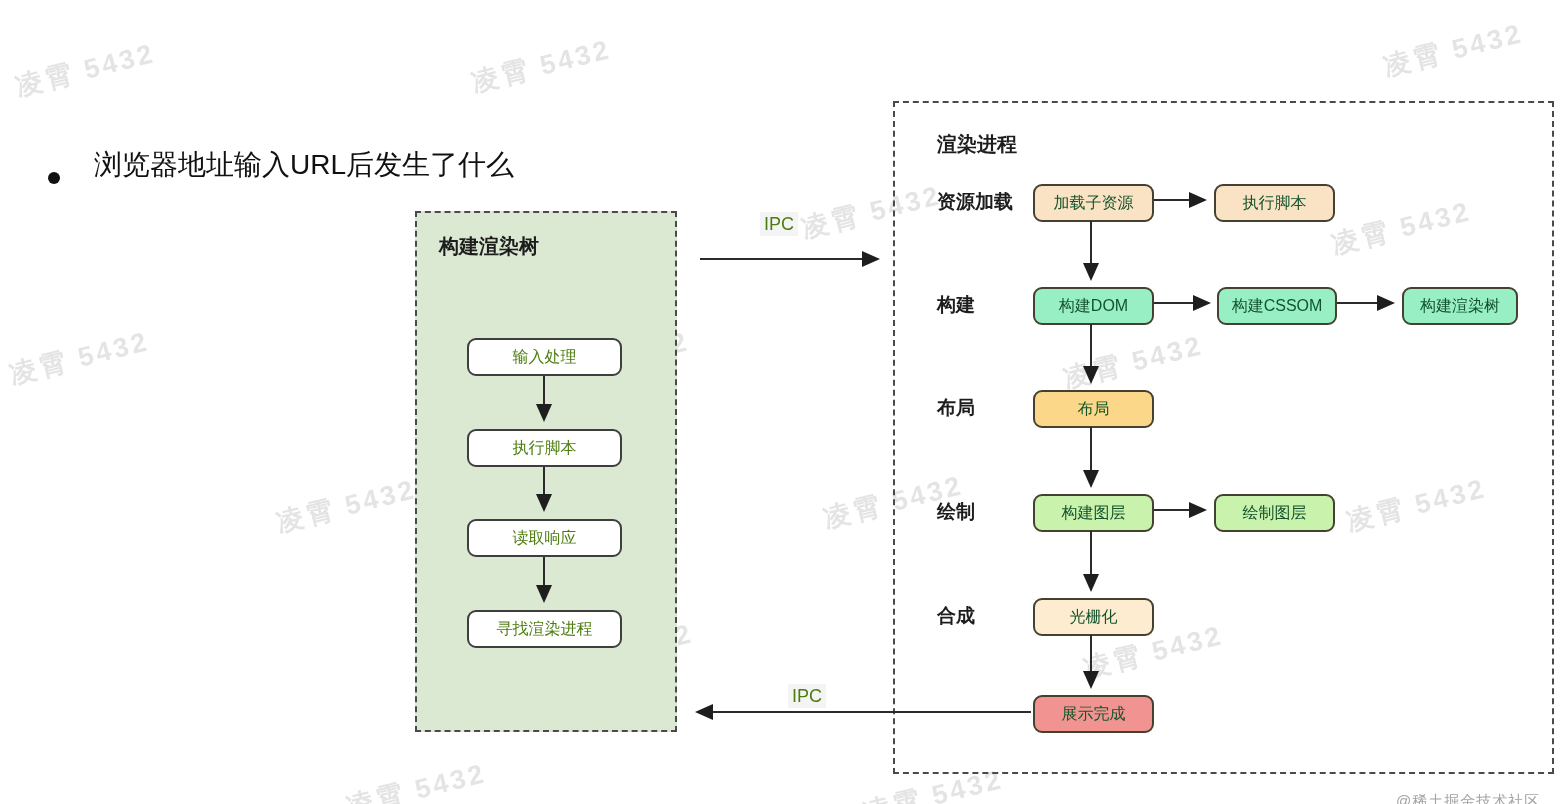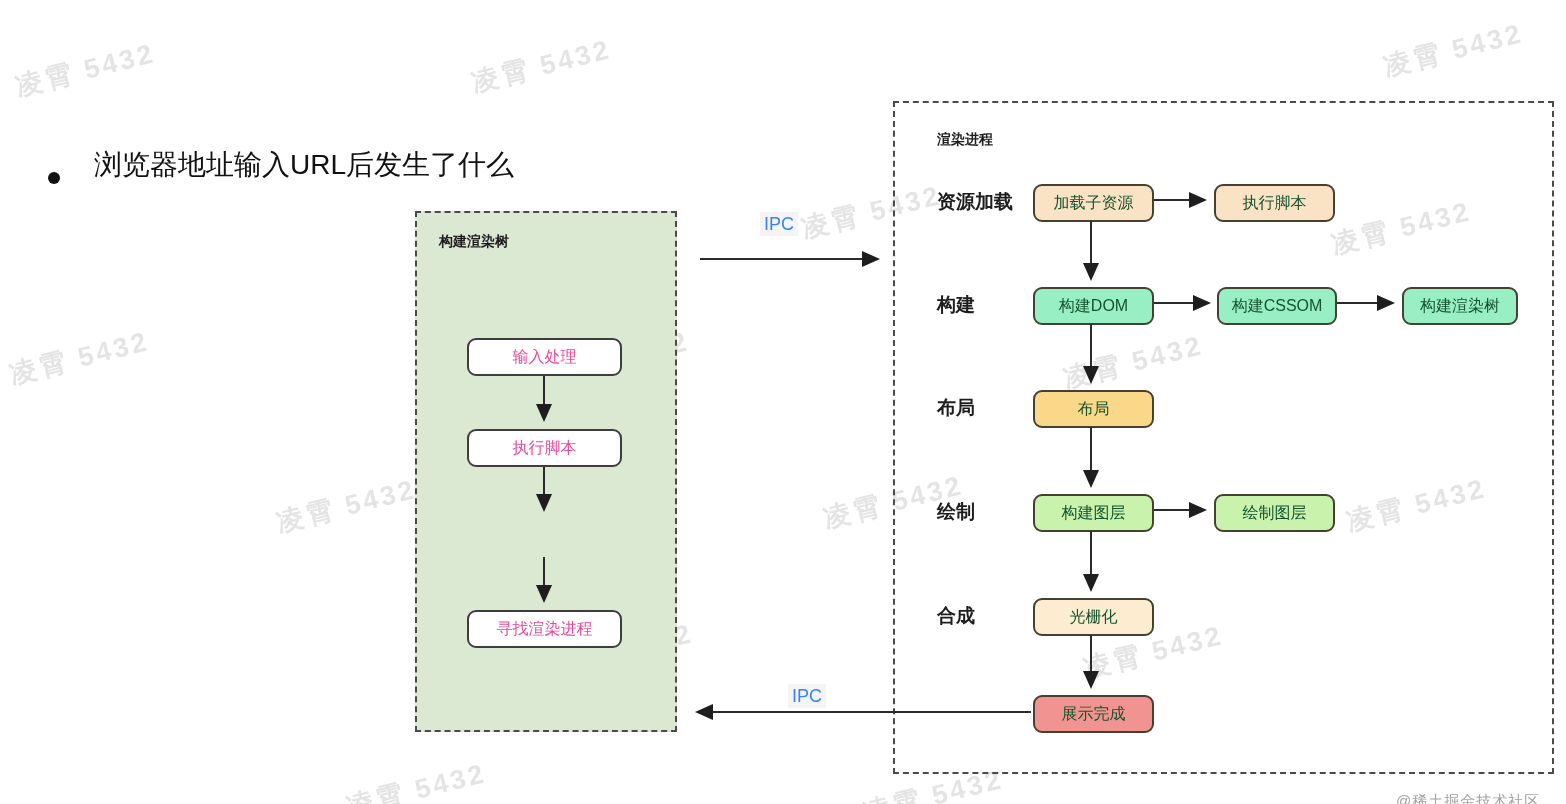--- a/index.html
+++ b/index.html
@@ -12,33 +12,33 @@
     left:20px;top:20px;font-size:40px;font-weight:bold;letter-spacing:1px;
   }
   .bullet-row{left:48px;top:146px;display:flex;align-items:flex-end;gap:34px;}
   .bullet-dot{width:12px;height:12px;border-radius:50%;background:#111;flex:0 0 auto;}
   .bullet-text{font-size:28px;color:#111;}
   .wm{
     font-size:27px;letter-spacing:3px;color:rgba(130,130,130,0.22);
     transform:rotate(-14deg);white-space:nowrap;pointer-events:none;font-weight:bold;
   }
   .panel{border:2px dashed #4a4a4a;box-sizing:border-box;}
-  .panel-label{font-size:14px;font-weight:600;color:#1d1d1d;}
+  .panel-label{font-size:20px;font-weight:600;color:#1d1d1d;}
   .step-box{
     left:50px;width:155px;height:38px;box-sizing:border-box;background:#fff;
     border:2px solid #3e3e3e;border-radius:9px;display:flex;align-items:center;justify-content:center;
-    font-size:16px;font-weight:500;color:#ec4899;
+    font-size:16px;font-weight:500;color:#4d7c0f;
   }
   .flow-box{
     height:38px;box-sizing:border-box;border:2px solid #45402f;border-radius:9px;
     display:flex;align-items:center;justify-content:center;font-size:16px;font-weight:500;color:#14532d;
   }
   .row-label{left:42px;font-size:19px;font-weight:600;color:#1d1d1d;white-space:nowrap;}
   .ipc-label{
-    font-size:18px;color:#3b82f6;background:rgba(0,0,0,0.045);padding:0 4px;line-height:24px;
+    font-size:18px;color:#4d7c0f;background:rgba(0,0,0,0.045);padding:0 4px;line-height:24px;
   }
   .credit{font-size:15px;color:#a3a3a3;letter-spacing:1px;}
   svg.arrows{position:absolute;left:0;top:0;pointer-events:none;}
 </style>
 </head>
 <body>
 
 <div id="canvas">
 
   <div class="abs wm" style="left:14px;top:52px">凌霄 5432</div>
@@ -59,20 +59,21 @@
 
   <div class="abs bullet-row">
     <span class="bullet-dot"></span>
     <span class="bullet-text">浏览器地址输入URL后发生了什么</span>
   </div>
 
   <div class="abs panel" style="left: 415px; top: 211px; width: 262px; height: 521px; background-color: rgb(219, 232, 210);">
     <div class="abs panel-label" style="left:22px;top:20px;">构建渲染树</div>
     <div class="abs step-box" style="top:125px;">输入处理</div>
     <div class="abs step-box" style="top:216px;">执行脚本</div>
+    <div class="abs step-box" style="top:306px;">读取响应</div>
     <div class="abs step-box" style="top:397px;">寻找渲染进程</div>
   </div>
 
   <div class="abs panel" style="left:893px;top:101px;width:661px;height:673px;background:transparent;">
     <div class="abs panel-label" style="left:42px;top:28px;">渲染进程</div>
 
     <div class="abs row-label" style="top:86px;">资源加载</div>
     <div class="abs row-label" style="top:189px;">构建</div>
     <div class="abs row-label" style="top:292px;">布局</div>
     <div class="abs row-label" style="top:396px;">绘制</div>

